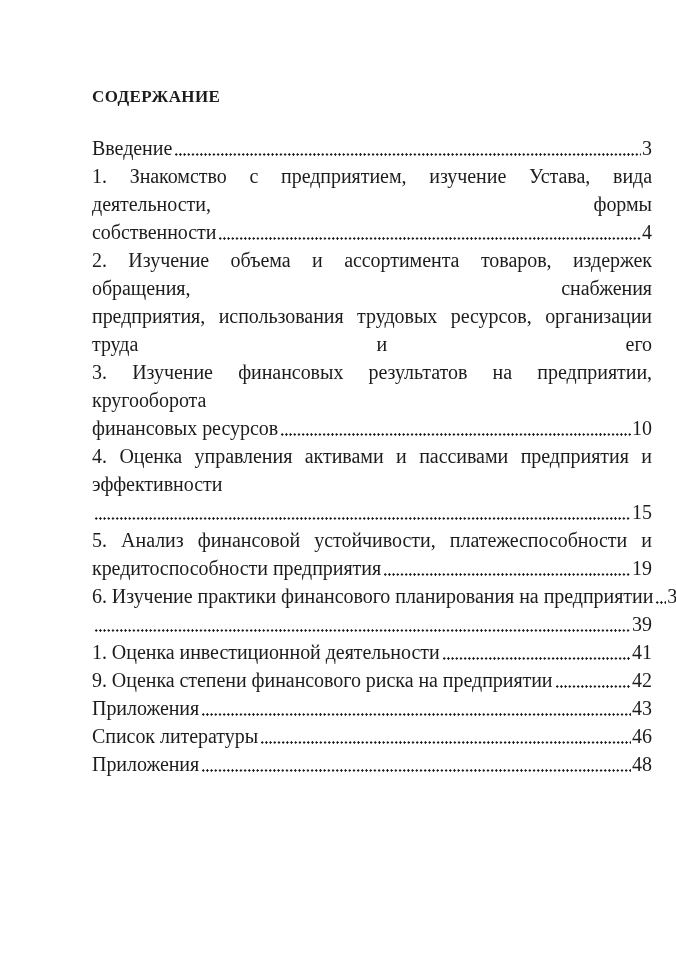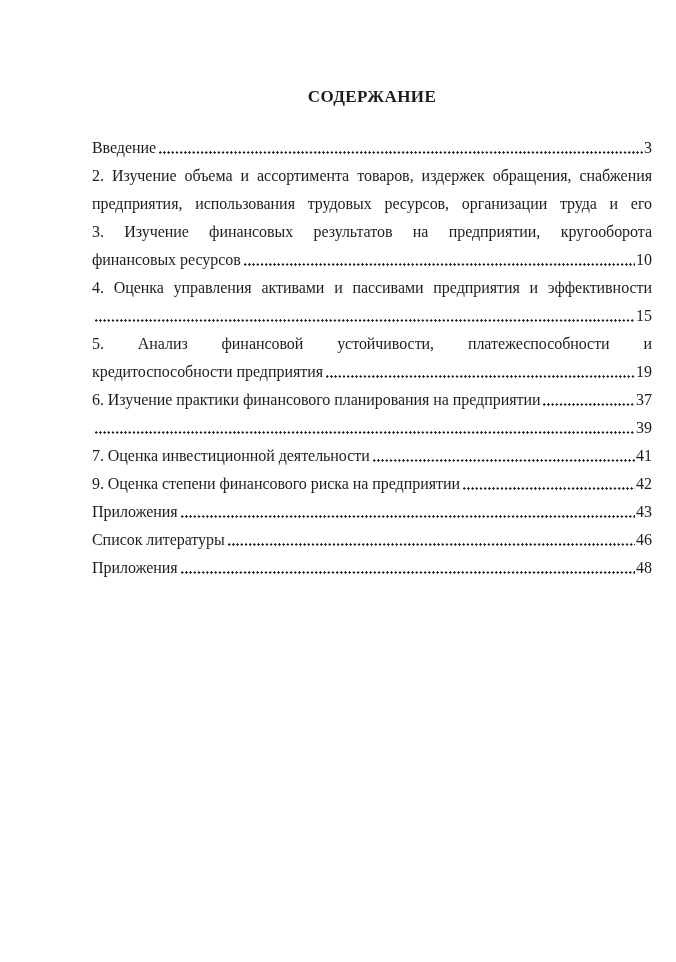--- a/index.html
+++ b/index.html
@@ -19,25 +19,24 @@
     position: absolute;
     left: 92px;
     top: 86px;
     width: 560px;
   }
   .doc-title {
     margin: 0 0 26px 0;
     font-size: 17px;
     line-height: 22px;
     font-weight: bold;
-    text-align: center;
     letter-spacing: 0.4px;
   }
   .toc {
-    font-size: 16px;
+    font-size: 20px;
   }
   .toc-entry {
     margin: 0;
   }
   .toc-line {
     line-height: 28px;
     letter-spacing: -0.05px;
   }
   
   .toc-line.fill {
@@ -84,20 +83,28 @@
   <h1 class="doc-title">СОДЕРЖАНИЕ</h1>
   <div class="toc">
       <div class="toc-entry">
         <div class="toc-line last">
           <span class="entry-text">Введение</span>
           <span class="dot-leader"></span>
           <span class="page-num">3</span>
         </div>
       </div>
       <div class="toc-entry">
+        <div class="toc-line fill">1. Знакомство с предприятием, изучение Устава, вида деятельности, формы</div>
+        <div class="toc-line last">
+          <span class="entry-text">собственности</span>
+          <span class="dot-leader"></span>
+          <span class="page-num">4</span>
+        </div>
+      </div>
+      <div class="toc-entry">
         <div class="toc-line fill">2. Изучение объема и ассортимента товаров, издержек обращения, снабжения</div>
         <div class="toc-line fill">предприятия, использования трудовых ресурсов, организации труда и его</div>
       </div>
       <div class="toc-entry">
         <div class="toc-line fill">3. Изучение финансовых результатов на предприятии, кругооборота</div>
         <div class="toc-line last">
           <span class="entry-text">финансовых ресурсов</span>
           <span class="dot-leader"></span>
           <span class="page-num">10</span>
         </div>
@@ -125,21 +132,21 @@
         </div>
       </div>
       <div class="toc-entry">
         <div class="toc-line last">
           <span class="dot-leader"></span>
           <span class="page-num">39</span>
         </div>
       </div>
       <div class="toc-entry">
         <div class="toc-line last">
-          <span class="entry-text">7. Оценка инвестиционной деятельности</span>
+          <span class="entry-text">1. Оценка инвестиционной деятельности</span>
           <span class="dot-leader"></span>
           <span class="page-num">41</span>
         </div>
       </div>
       <div class="toc-entry">
         <div class="toc-line last">
           <span class="entry-text">9. Оценка степени финансового риска на предприятии</span>
           <span class="dot-leader"></span>
           <span class="page-num">42</span>
         </div>

